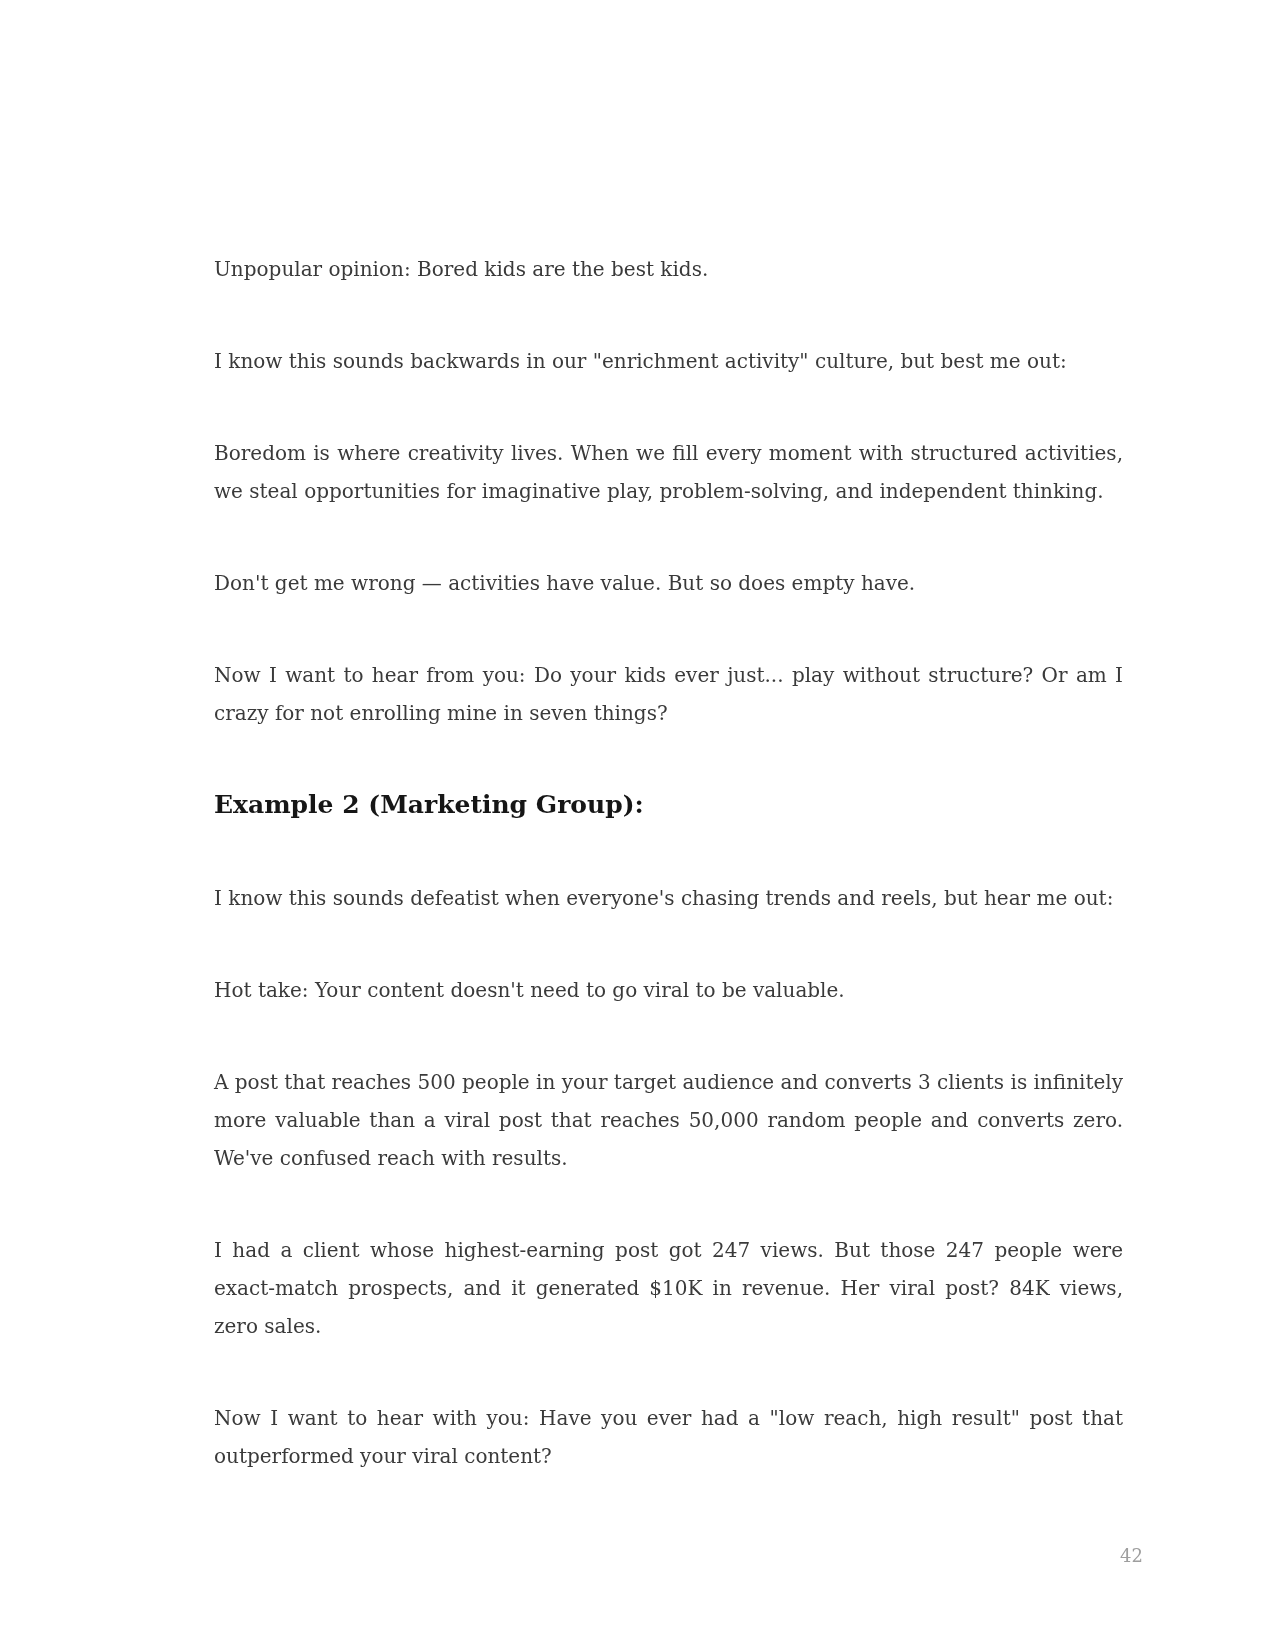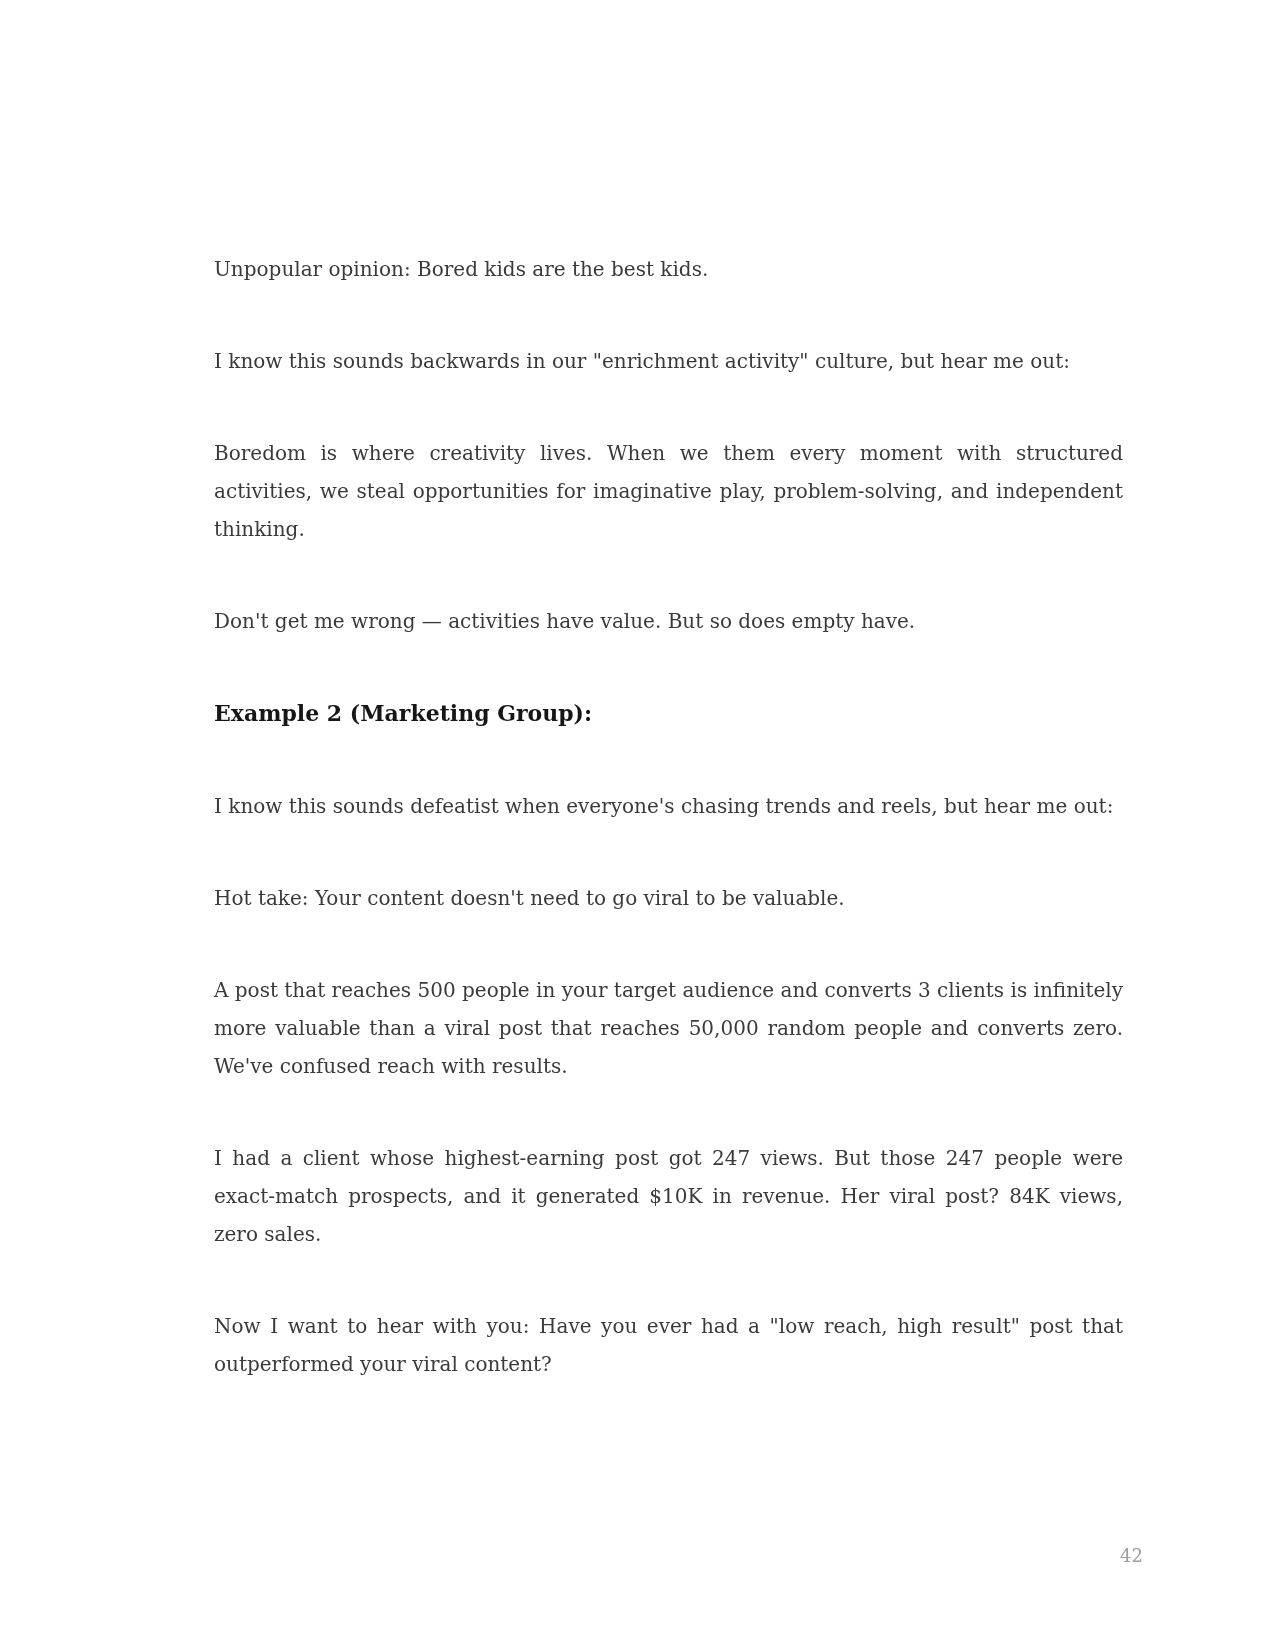--- a/index.html
+++ b/index.html
@@ -16,21 +16,21 @@
     padding: 186px 152px 0 150px;
   }
   .content p {
     font-size: 20px;
     line-height: 38px;
     color: #3a3a3a;
     text-align: justify;
     margin: 0 0 22px 0;
   }
   .content h2.heading {
-    font-size: 22px;
+    font-size: 25px;
     line-height: 38px;
     font-weight: bold;
     color: #161616;
     text-align: left;
     margin: 18px 0 23px 0;
   }
   .page-number {
     position: absolute;
     right: 148px;
     bottom: 100px;
@@ -39,23 +39,24 @@
     color: #9e9e9e;
     margin-left: 39px;
   }
 </style>
 </head>
 <body>
 
 <div class="page">
   <main class="content">
     <p>Unpopular opinion: Bored kids are the best kids.</p>
-    <p>I know this sounds backwards in our "enrichment activity" culture, but hear me out:</p>
-    <p>Boredom is where creativity lives. When we them every moment with structured activities, we steal opportunities for imaginative play, problem-solving, and independent thinking.</p>
+    <p>I know this sounds backwards in our "enrichment activity" culture, but best me out:</p>
+    <p>Boredom is where creativity lives. When we fill every moment with structured activities, we steal opportunities for imaginative play, problem-solving, and independent thinking.</p>
     <p>Don't get me wrong — activities have value. But so does empty have.</p>
+    <p>Now I want to hear from you: Do your kids ever just... play without structure? Or am I crazy for not enrolling mine in seven things?</p>
     <h2 class="heading">Example 2 (Marketing Group):</h2>
     <p>I know this sounds defeatist when everyone's chasing trends and reels, but hear me out:</p>
     <p>Hot take: Your content doesn't need to go viral to be valuable.</p>
     <p>A post that reaches 500 people in your target audience and converts 3 clients is infinitely more valuable than a viral post that reaches 50,000 random people and converts zero. We've confused reach with results.</p>
     <p>I had a client whose highest-earning post got 247 views. But those 247 people were exact-match prospects, and it generated $10K in revenue. Her viral post? 84K views, zero sales.</p>
     <p>Now I want to hear with you: Have you ever had a "low reach, high result" post that outperformed your viral content?</p>
   </main>
   <div class="page-number">42</div>
 </div>
 

